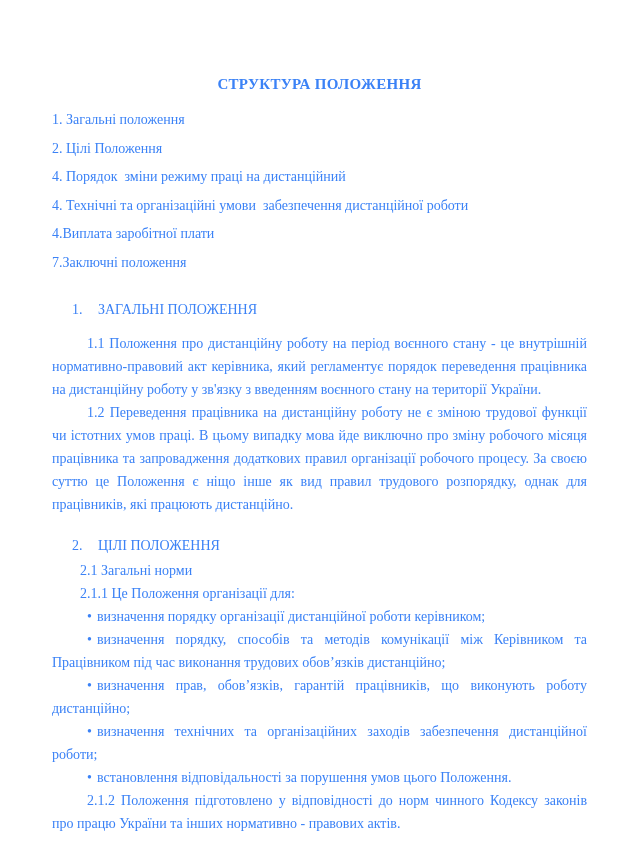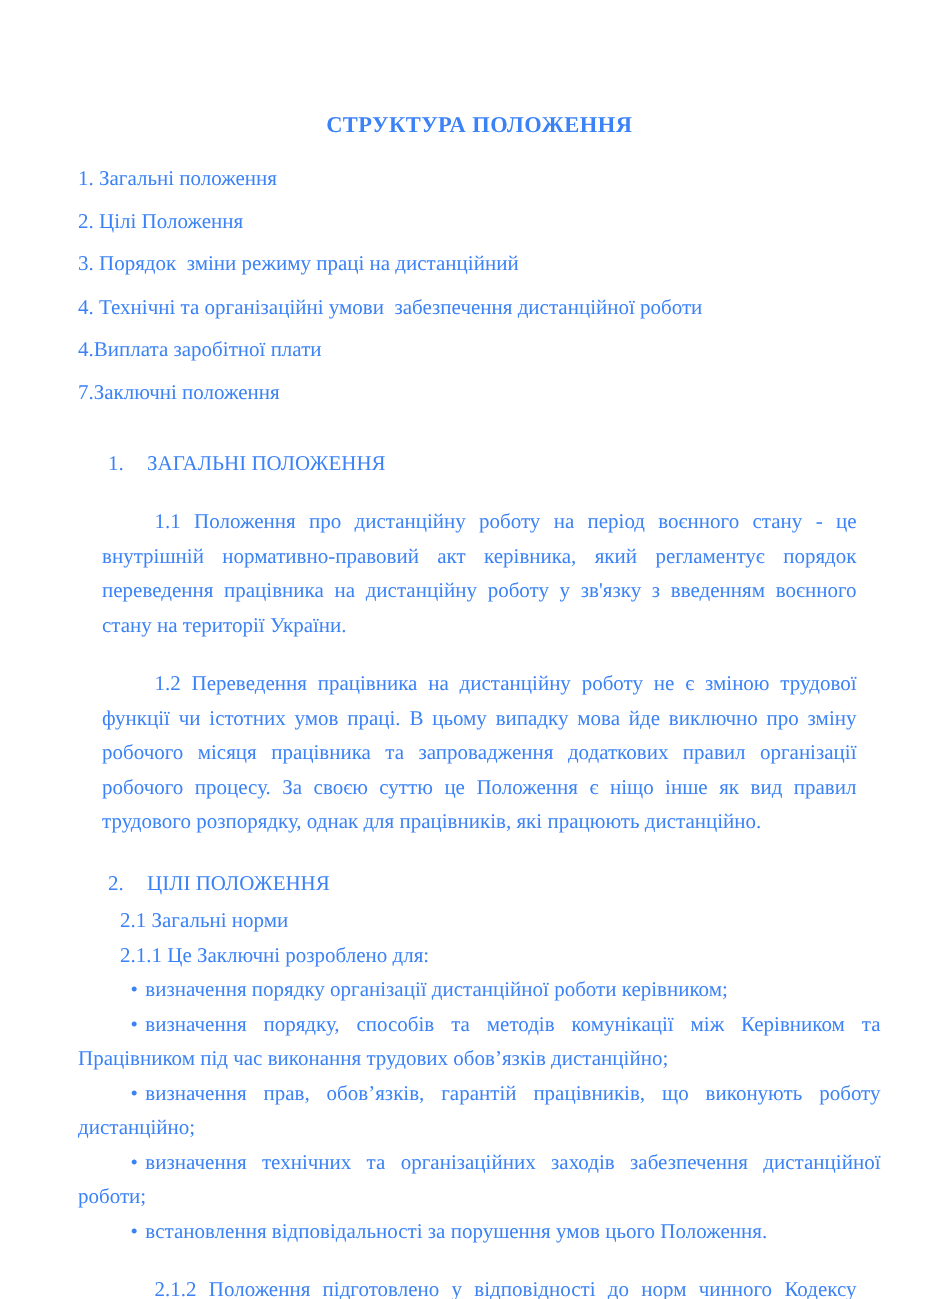--- a/index.html
+++ b/index.html
@@ -42,21 +42,21 @@
   }
   .heading-2 {
     margin-top: 18px;
     margin-bottom: 2px;
   }
   .h-num {
     display: inline-block;
     width: 26px;
   }
   .para {
-    margin: 16px;
+    margin: 0;
     text-indent: 35px;
     text-align: justify;
     line-height: 23px;
   }
   .sub-item {
     margin: 0 0 0 28px;
     line-height: 23px;
   }
   .bullet {
     margin: 0;
@@ -71,36 +71,36 @@
 </head>
 <body>
 
 <div class="page">
 
   <h1 class="title">СТРУКТУРА ПОЛОЖЕННЯ</h1>
 
   <div class="toc">
     <p class="toc-item">1. Загальні положення</p>
     <p class="toc-item">2. Цілі Положення</p>
-    <p class="toc-item">3. Порядок  зміни режиму праці на дистанційний</p>
+    <p class="toc-item">4. Порядок  зміни режиму праці на дистанційний</p>
     <p class="toc-item">4. Технічні та організаційні умови  забезпечення дистанційної роботи</p>
     <p class="toc-item">4.Виплата заробітної плати</p>
     <p class="toc-item">7.Заключні положення</p>
   </div>
 
   <div class="section">
     <p class="heading"><span class="h-num">1.</span><span>ЗАГАЛЬНІ ПОЛОЖЕННЯ</span></p>
     <p class="para">1.1 Положення про дистанційну роботу на період воєнного стану - це внутрішній нормативно-правовий акт керівника, який регламентує порядок переведення працівника на дистанційну роботу у зв'язку з введенням воєнного стану на території України.</p>
     <p class="para">1.2 Переведення працівника на дистанційну роботу не є зміною трудової функції чи істотних умов праці. В цьому випадку мова йде виключно про зміну робочого місяця працівника та запровадження додаткових правил організації робочого процесу. За своєю суттю це Положення є ніщо інше як вид правил трудового розпорядку, однак для працівників, які працюють дистанційно.</p>
   </div>
 
   <div class="section">
     <p class="heading heading-2"><span class="h-num">2.</span><span>ЦІЛІ ПОЛОЖЕННЯ</span></p>
     <p class="sub-item">2.1 Загальні норми</p>
-    <p class="sub-item">2.1.1 Це Заключні розроблено для:</p>
+    <p class="sub-item">2.1.1 Це Положення організації для:</p>
 
     <p class="bullet"><span class="b">•</span><span>визначення порядку організації дистанційної роботи керівником;</span></p>
     <p class="bullet"><span class="b">•</span><span>визначення порядку, способів та методів комунікації між Керівником та Працівником під час виконання трудових обов’язків дистанційно;</span></p>
     <p class="bullet"><span class="b">•</span><span>визначення прав, обов’язків, гарантій працівників, що виконують роботу дистанційно;</span></p>
     <p class="bullet"><span class="b">•</span><span>визначення технічних та організаційних заходів забезпечення дистанційної роботи;</span></p>
     <p class="bullet"><span class="b">•</span><span>встановлення відповідальності за порушення умов цього Положення.</span></p>
 
     <p class="para">2.1.2 Положення підготовлено у відповідності до норм чинного Кодексу законів про працю України та інших нормативно - правових актів.</p>
   </div>
 

